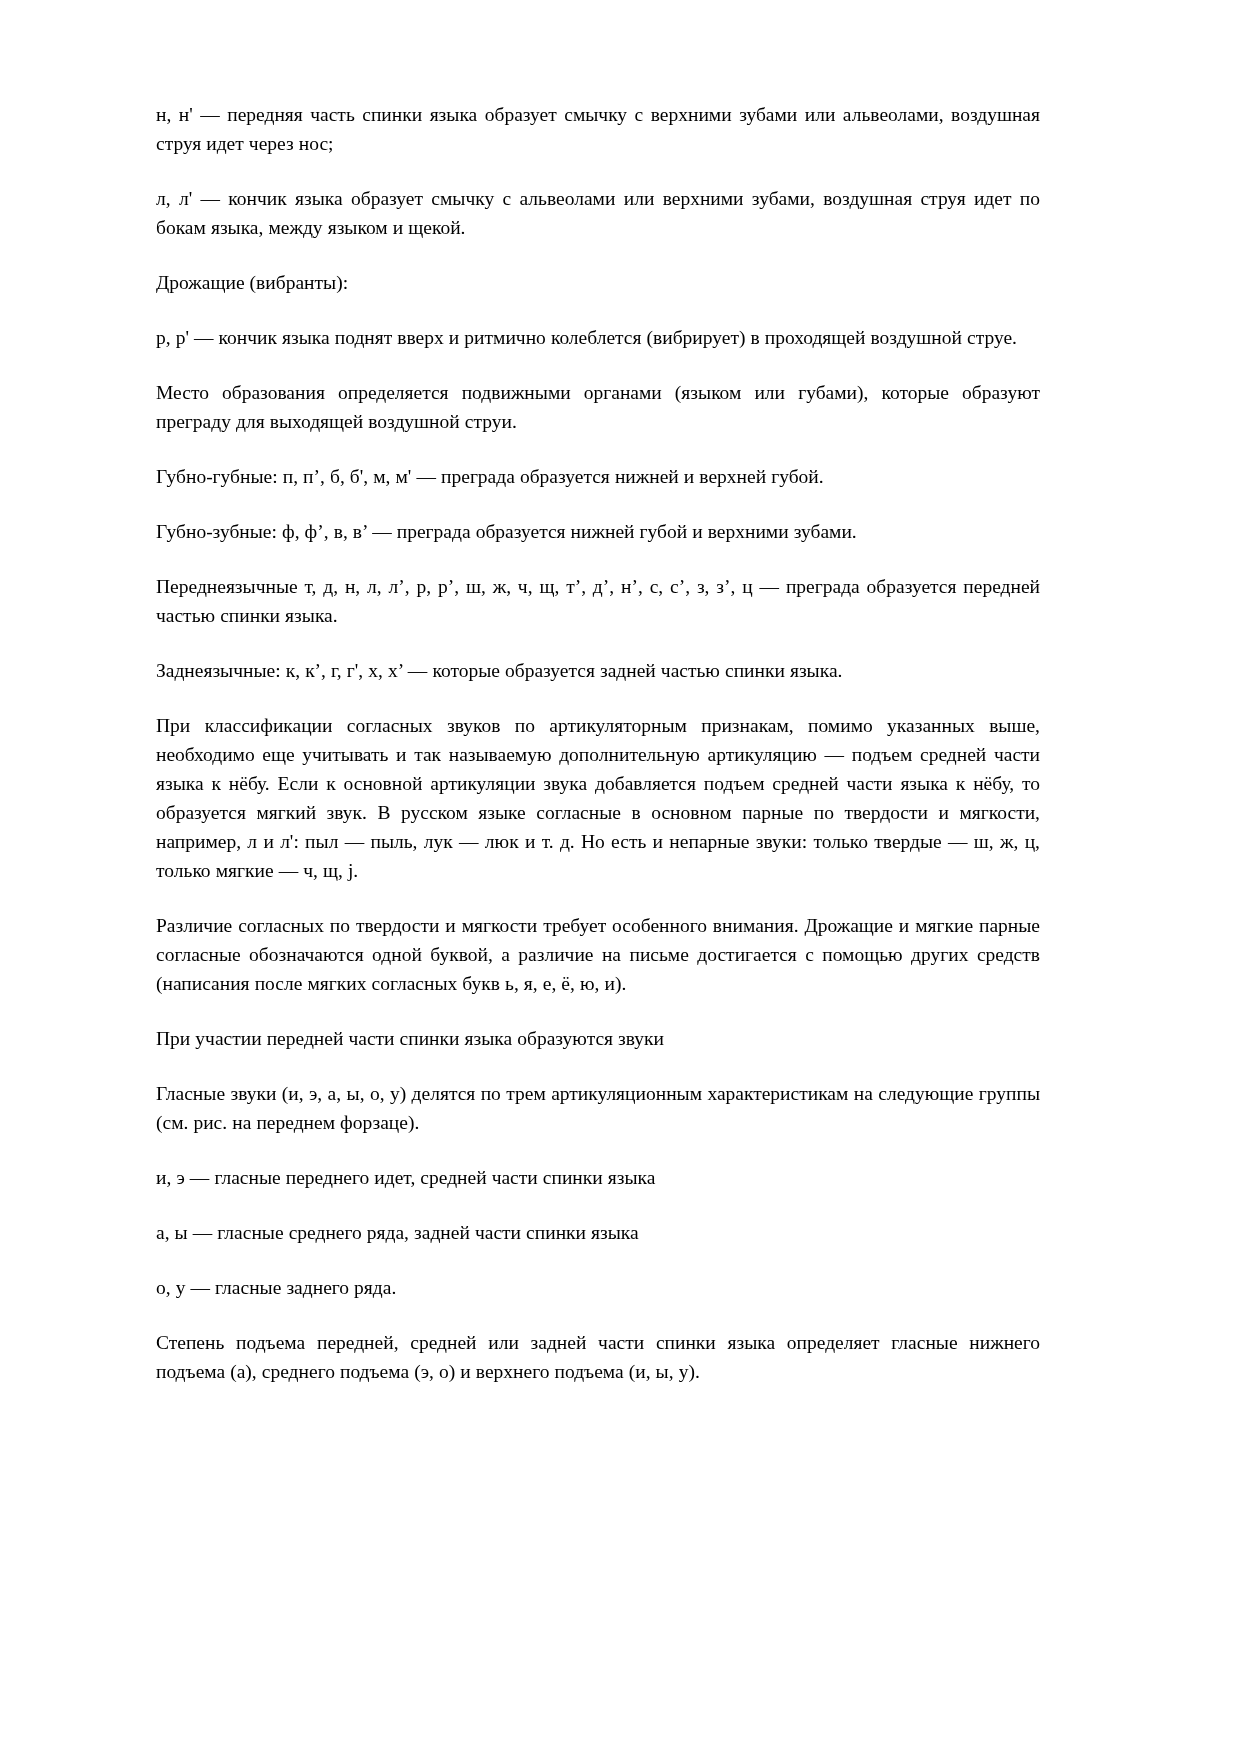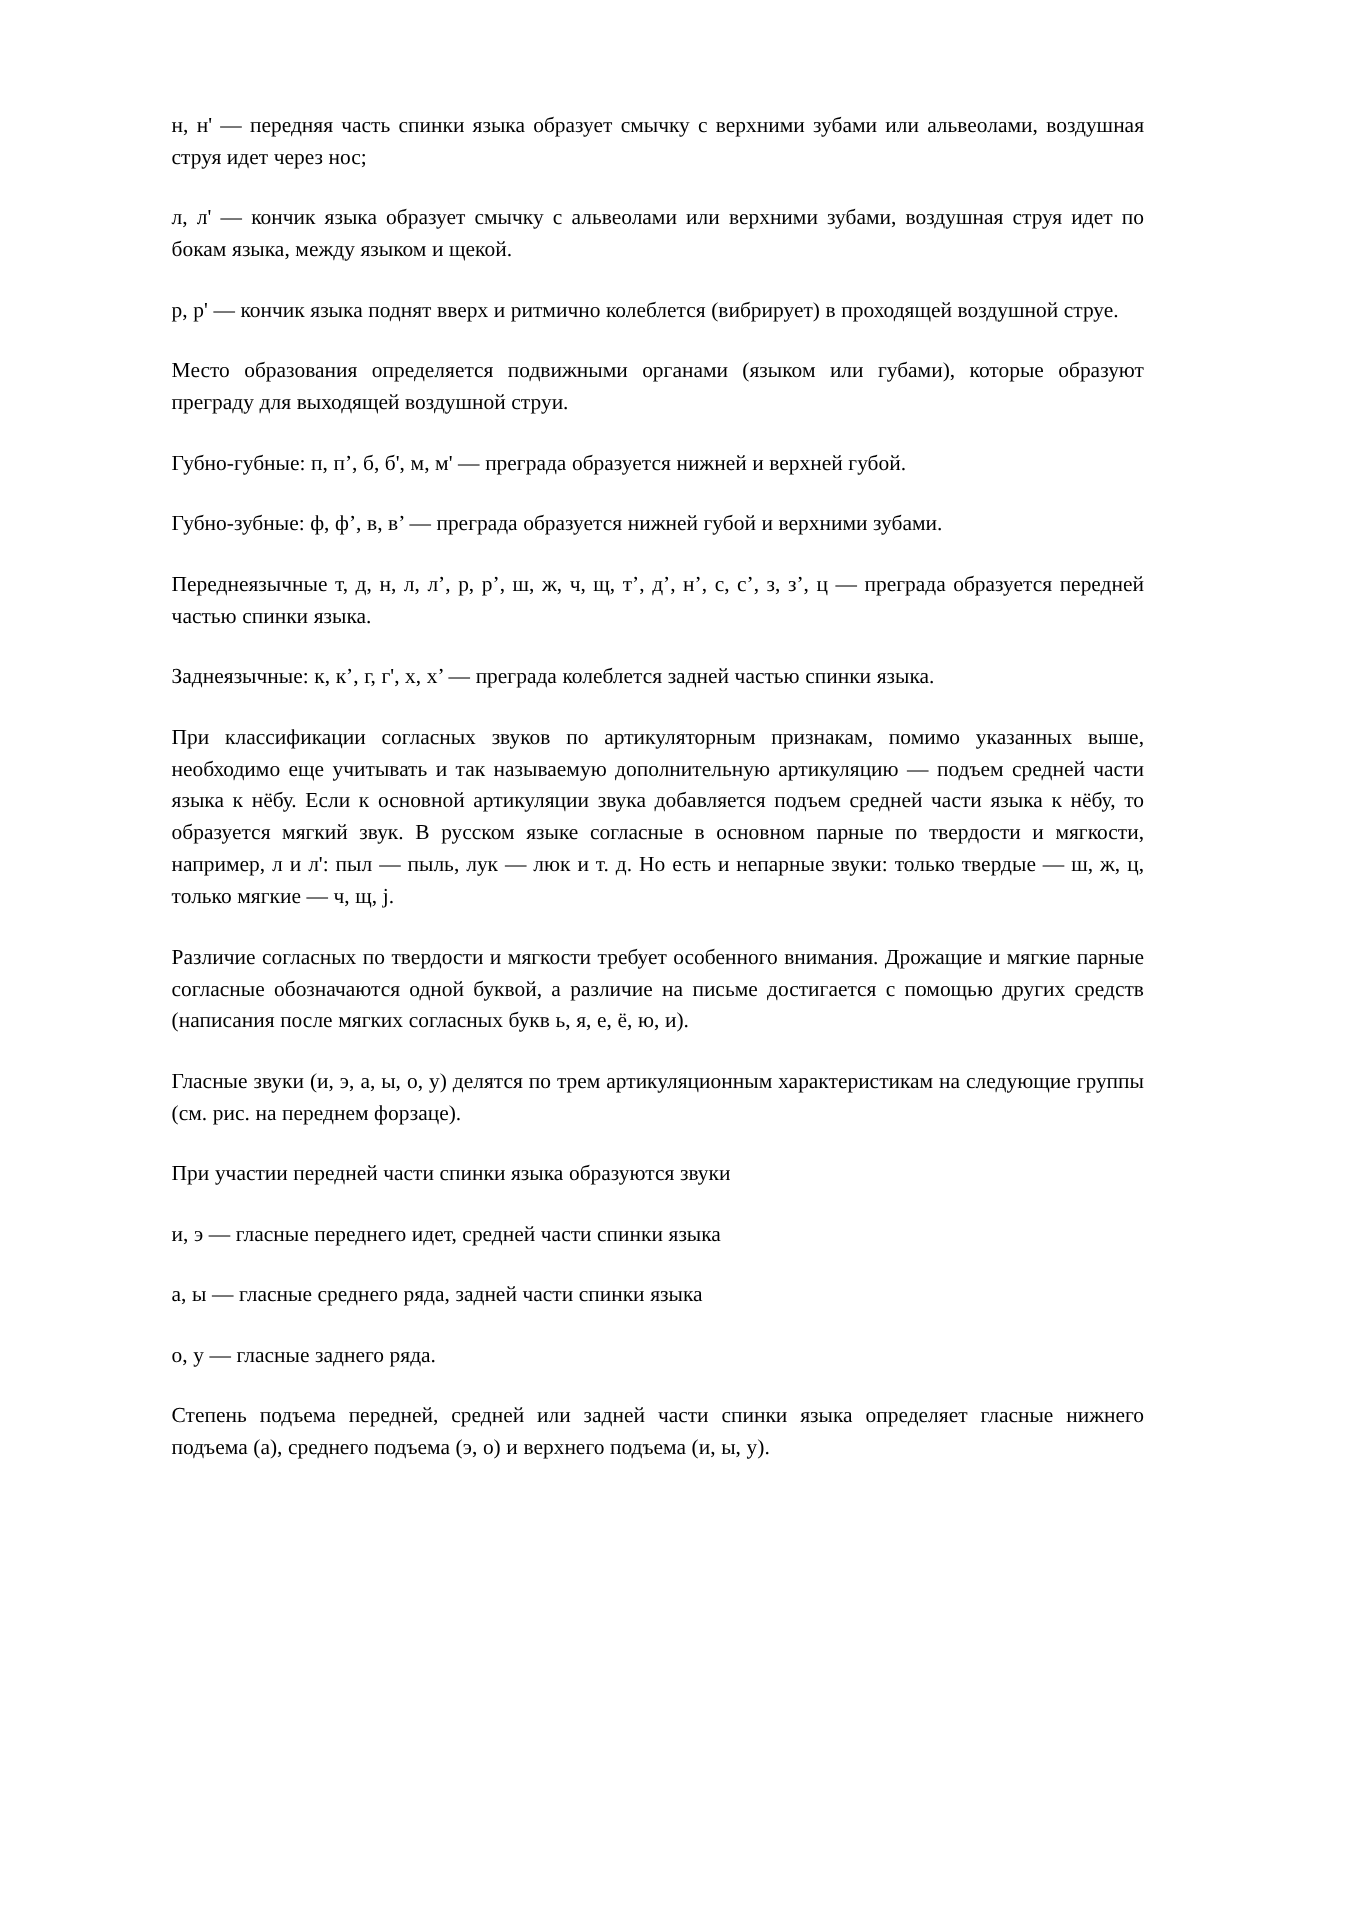--- a/index.html
+++ b/index.html
@@ -44,41 +44,42 @@
 </head>
 <body>
 
 <div class="page">
   <div class="content">
 
     <p class="para block">н, н' — передняя часть спинки языка образует смычку с верхними зубами или альвеолами, воздушная струя идет через нос;</p>
 
     <p class="para block">л, л' — кончик языка образует смычку с альвеолами или верхними зубами, воздушная струя идет по бокам языка, между языком и щекой.</p>
 
+    <p class="para">Дрожащие (вибранты):</p>
 
     <p class="para block">р, р' — кончик языка поднят вверх и ритмично колеблется (вибрирует) в проходящей воздушной струе.</p>
 
     <p class="para block">Место образования определяется подвижными органами (языком или губами), которые образуют преграду для выходящей воздушной струи.</p>
 
     <p class="para">Губно-губные: п, п’, б, б', м, м' — преграда образуется нижней и верхней губой.</p>
 
     <p class="para">Губно-зубные: ф, ф’, в, в’ — преграда образуется нижней губой и верхними зубами.</p>
 
     <p class="para block">Переднеязычные т, д, н, л, л’, р, р’, ш, ж, ч, щ, т’, д’, н’, с, с’, з, з’, ц — преграда образуется передней частью спинки языка.</p>
 
 
-    <p class="para">Заднеязычные: к, к’, г, г', х, х’ — преграда колеблется задней частью спинки языка.</p>
+    <p class="para">Заднеязычные: к, к’, г, г', х, х’ — которые образуется задней частью спинки языка.</p>
 
     <p class="para block">При классификации согласных звуков по артикуляторным признакам, помимо указанных выше, необходимо еще учитывать и так называемую дополнительную артикуляцию — подъем средней части языка к нёбу. Если к основной артикуляции звука добавляется подъем средней части языка к нёбу, то образуется мягкий звук. В русском языке согласные в основном парные по твердости и мягкости, например, л и л': пыл — пыль, лук — люк и т. д. Но есть и непарные звуки: только твердые — ш, ж, ц, только мягкие — ч, щ, j.</p>
 
     <p class="para block">Различие согласных по твердости и мягкости требует особенного внимания. Дрожащие и мягкие парные согласные обозначаются одной буквой, а различие на письме достигается с помощью других средств (написания после мягких согласных букв ь, я, е, ё, ю, и).</p>
 
+    <p class="para">При участии передней части спинки языка образуются звуки</p>
+
     <p class="para block">Гласные звуки (и, э, а, ы, о, у) делятся по трем артикуляционным характеристикам на следующие группы (см. рис. на переднем форзаце).</p>
-
-    <p class="para">При участии передней части спинки языка образуются звуки</p>
 
     <p class="para">и, э — гласные переднего идет, средней части спинки языка</p>
 
     <p class="para">а, ы — гласные среднего ряда, задней части спинки языка</p>
 
     <p class="para">о, у — гласные заднего ряда.</p>
 
     <p class="para block">Степень подъема передней, средней или задней части спинки языка определяет гласные нижнего подъема (а), среднего подъема (э, о) и верхнего подъема (и, ы, у).</p>
 
   </div>

